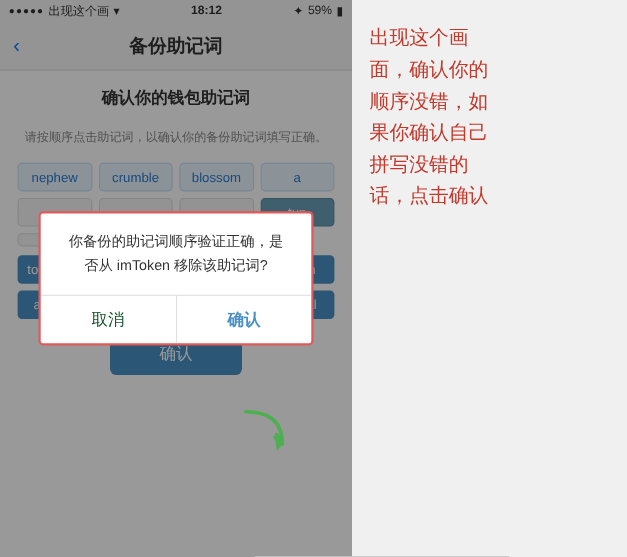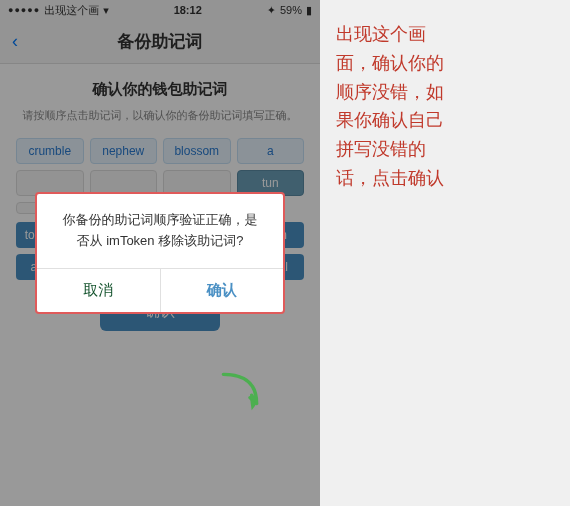--- a/index.html
+++ b/index.html
@@ -64,21 +64,21 @@
     .main-content {
       padding: 16px 16px 10px;
       background: #fff;
     }
 
     .page-heading {
       text-align: center;
       font-size: 15px;
       font-weight: 600;
       color: #333;
-      margin-bottom: 8px;
+      margin-bottom: 18px;
     }
 
     .page-subtext {
       font-size: 11px;
       color: #888;
       text-align: center;
       line-height: 1.5;
       margin-bottom: 14px;
     }
 
@@ -256,22 +256,22 @@
   <div class="nav-bar">
     <span class="nav-back">‹</span>
     <span class="nav-title">备份助记词</span>
   </div>
 
   <div class="main-content">
     <div class="page-heading">确认你的钱包助记词</div>
     <div class="page-subtext">请按顺序点击助记词，以确认你的备份助记词填写正确。</div>
 
     <div class="word-grid">
+      <div class="word-chip">nephew</div>
       <div class="word-chip">crumble</div>
-      <div class="word-chip">nephew</div>
       <div class="word-chip">blossom</div>
       <div class="word-chip">a</div>
       <div class="word-chip empty"></div>
       <div class="word-chip empty"></div>
       <div class="word-chip empty"></div>
       <div class="word-chip gray">tun</div>
       <div class="word-chip empty"></div>
       <div class="word-chip empty"></div>
       <div class="word-chip empty"></div>
     </div>

